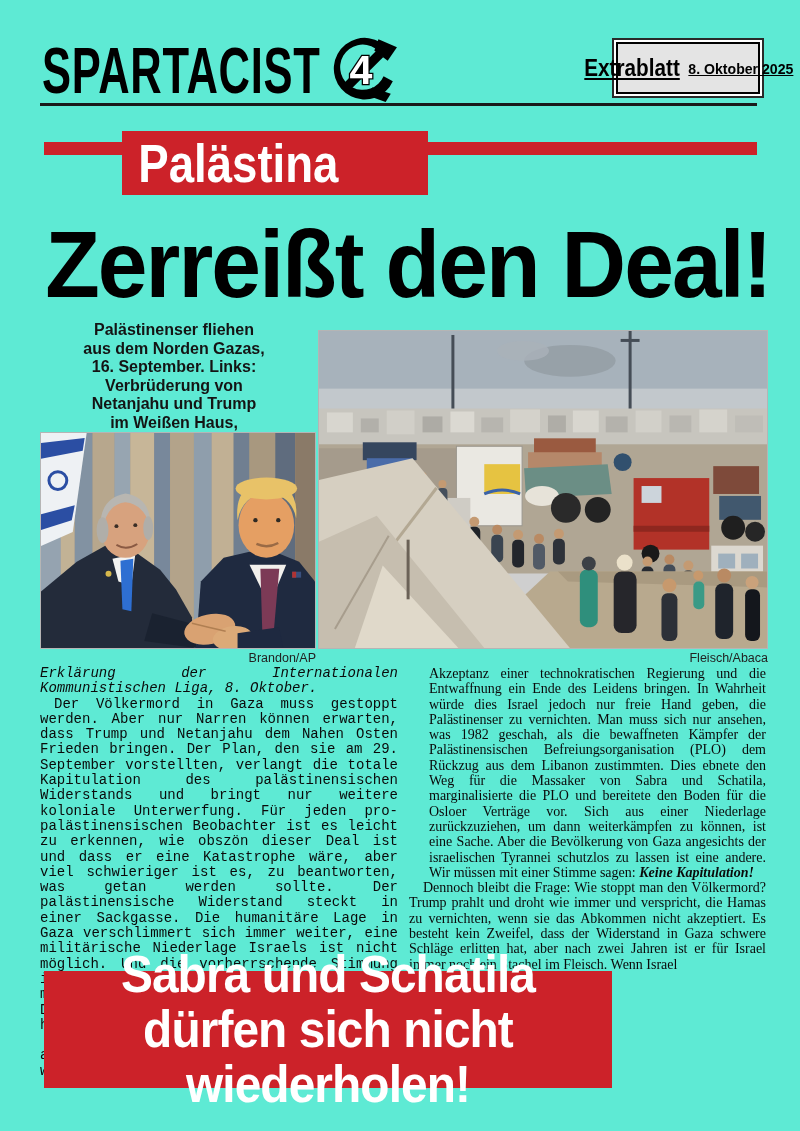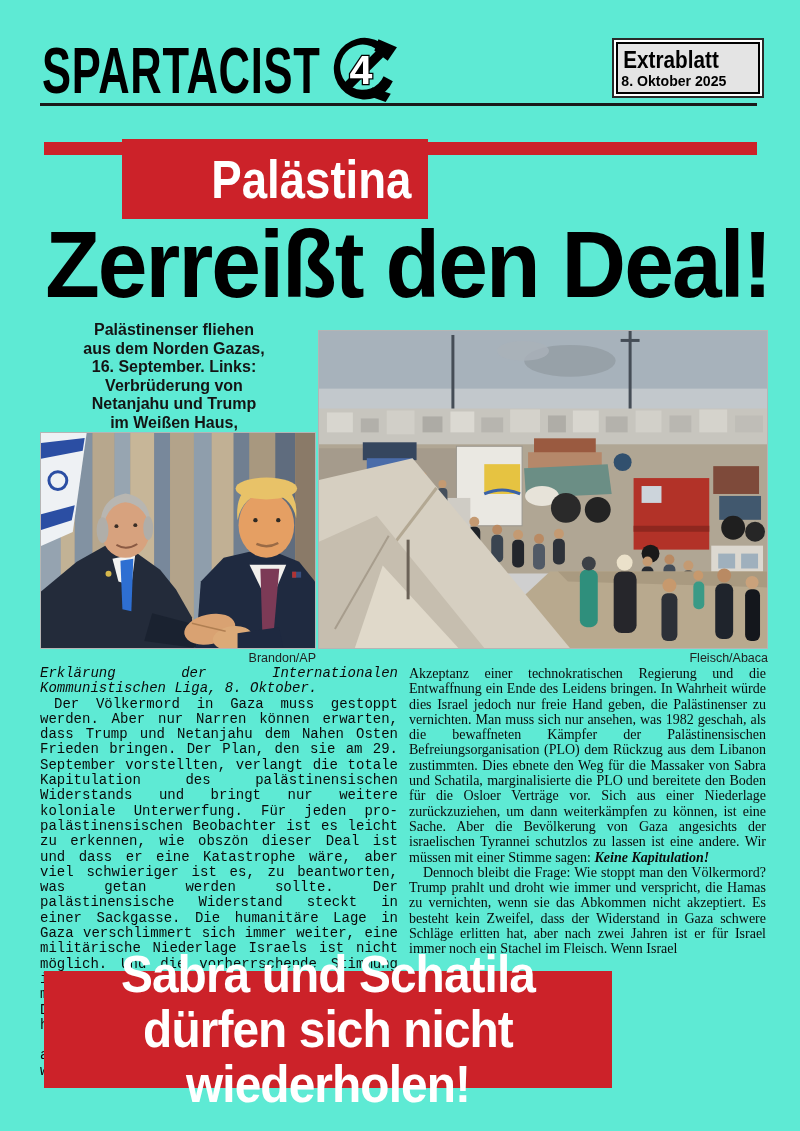--- a/index.html
+++ b/index.html
@@ -7,29 +7,29 @@
         font-family:"Liberation Sans",sans-serif;color:#000;--red:#cc2229;}
 
   
   .masthead-title{position:absolute;left:42px;top:40px;font-size:64px;font-weight:bold;
         line-height:62px;white-space:nowrap;letter-spacing:1px;
         transform:scaleX(0.68);transform-origin:left top;}
   .logo{position:absolute;left:326px;top:34px;}
   .edition-box{position:absolute;left:612px;top:38px;width:152px;height:60px;
         border:2px solid #2a2a2a;background:#fff;padding:2px;box-sizing:border-box;}
   .edition-inner{width:100%;height:100%;box-sizing:border-box;border:2px solid #000;
-        background:#e4e4e4;display:flex;flex-direction:column;align-items:flex-start;justify-content:center;}
+        background:#e4e4e4;display:flex;flex-direction:row;align-items:center;justify-content:center;text-decoration:underline;}
   .edition-label{font-size:23px;font-weight:bold;line-height:24px;transform:scaleX(0.9);white-space:nowrap;}
   .edition-date{font-size:15px;font-weight:bold;line-height:17px;transform:scaleX(0.94);white-space:nowrap;}
   .masthead-rule{position:absolute;left:40px;top:103px;width:717px;height:3px;background:#1a1a1a;}
 
   
   .kicker-bar{position:absolute;left:44px;top:142px;width:713px;height:13px;background:var(--red);}
-  .kicker-box{position:absolute;left:122px;top:131px;width:306px;height:80px;background:var(--red);
-        display:flex;align-items:center;justify-content:flex-end;margin-top:8px;}
+  .kicker-box{position:absolute;left:122px;top:131px;width:306px;height:64px;background:var(--red);
+        display:flex;align-items:center;justify-content:flex-start;}
   .kicker-label{color:#fff;font-size:53px;font-weight:bold;white-space:nowrap;
         transform:scaleX(0.86);letter-spacing:0;}
 
   
   .headline{position:absolute;left:0;top:206px;width:800px;margin:8px;text-align:center;
         font-size:95px;line-height:100px;font-weight:bold;letter-spacing:-2px;}
   .headline .squeeze{display:inline-block;transform:scaleX(0.94);transform-origin:center;white-space:nowrap;}
 
   
   .photo-caption{position:absolute;left:36px;top:321px;width:276px;font-size:16px;font-weight:bold;
@@ -43,21 +43,21 @@
   .credit-right{left:318px;top:651px;width:450px;}
 
   
   .col{position:absolute;top:666px;font-family:"Liberation Serif",serif;font-size:14px;
         line-height:15.3px;text-align:justify;color:#0a0a0a;}
   .col-left{left:40px;width:358px;font-family:Liberation Mono, monospace;}
   .col-right{left:409px;width:357px;}
   .col p{margin:0;}
   .byline{font-style:italic;}
   .body-p{text-indent:14px;}
-  .body-p.no-indent{text-indent:0;}
+  .body-p.no-indent{text-indent:0;margin-left:20px;}
   .em{font-weight:bold;font-style:italic;}
 
   
   .banner{position:absolute;left:44px;top:971px;width:568px;height:117px;background:var(--red);
         display:flex;align-items:center;justify-content:center;}
   .banner-text{color:#fff;font-size:52px;line-height:55px;font-weight:bold;text-align:center;
         white-space:pre-line;letter-spacing:-1px;transform:scaleX(0.92);transform-origin:center;}
 </style>
 </head>
 <body>

